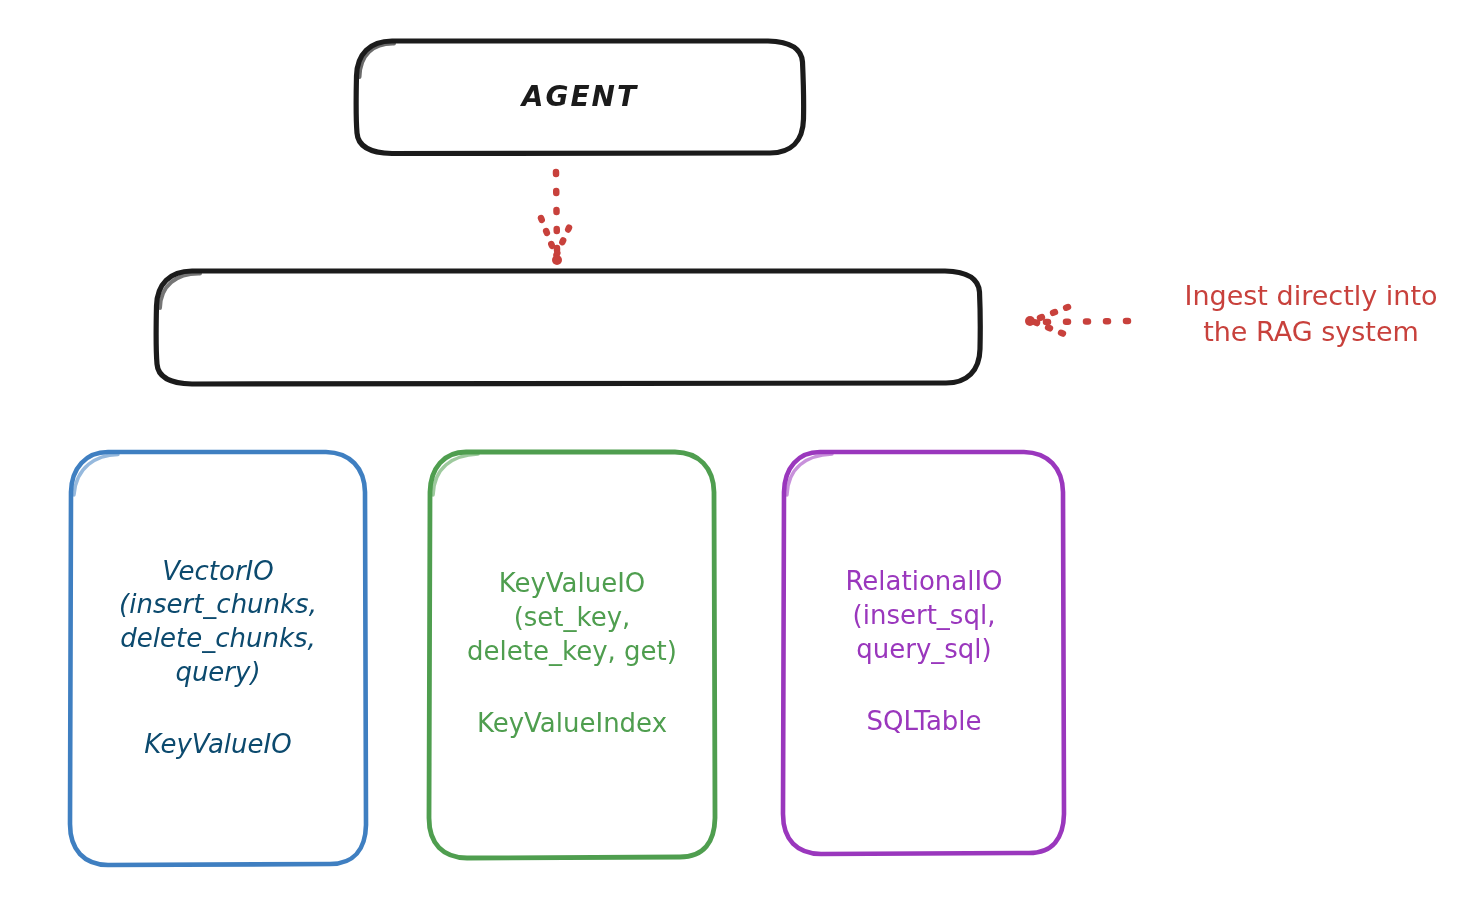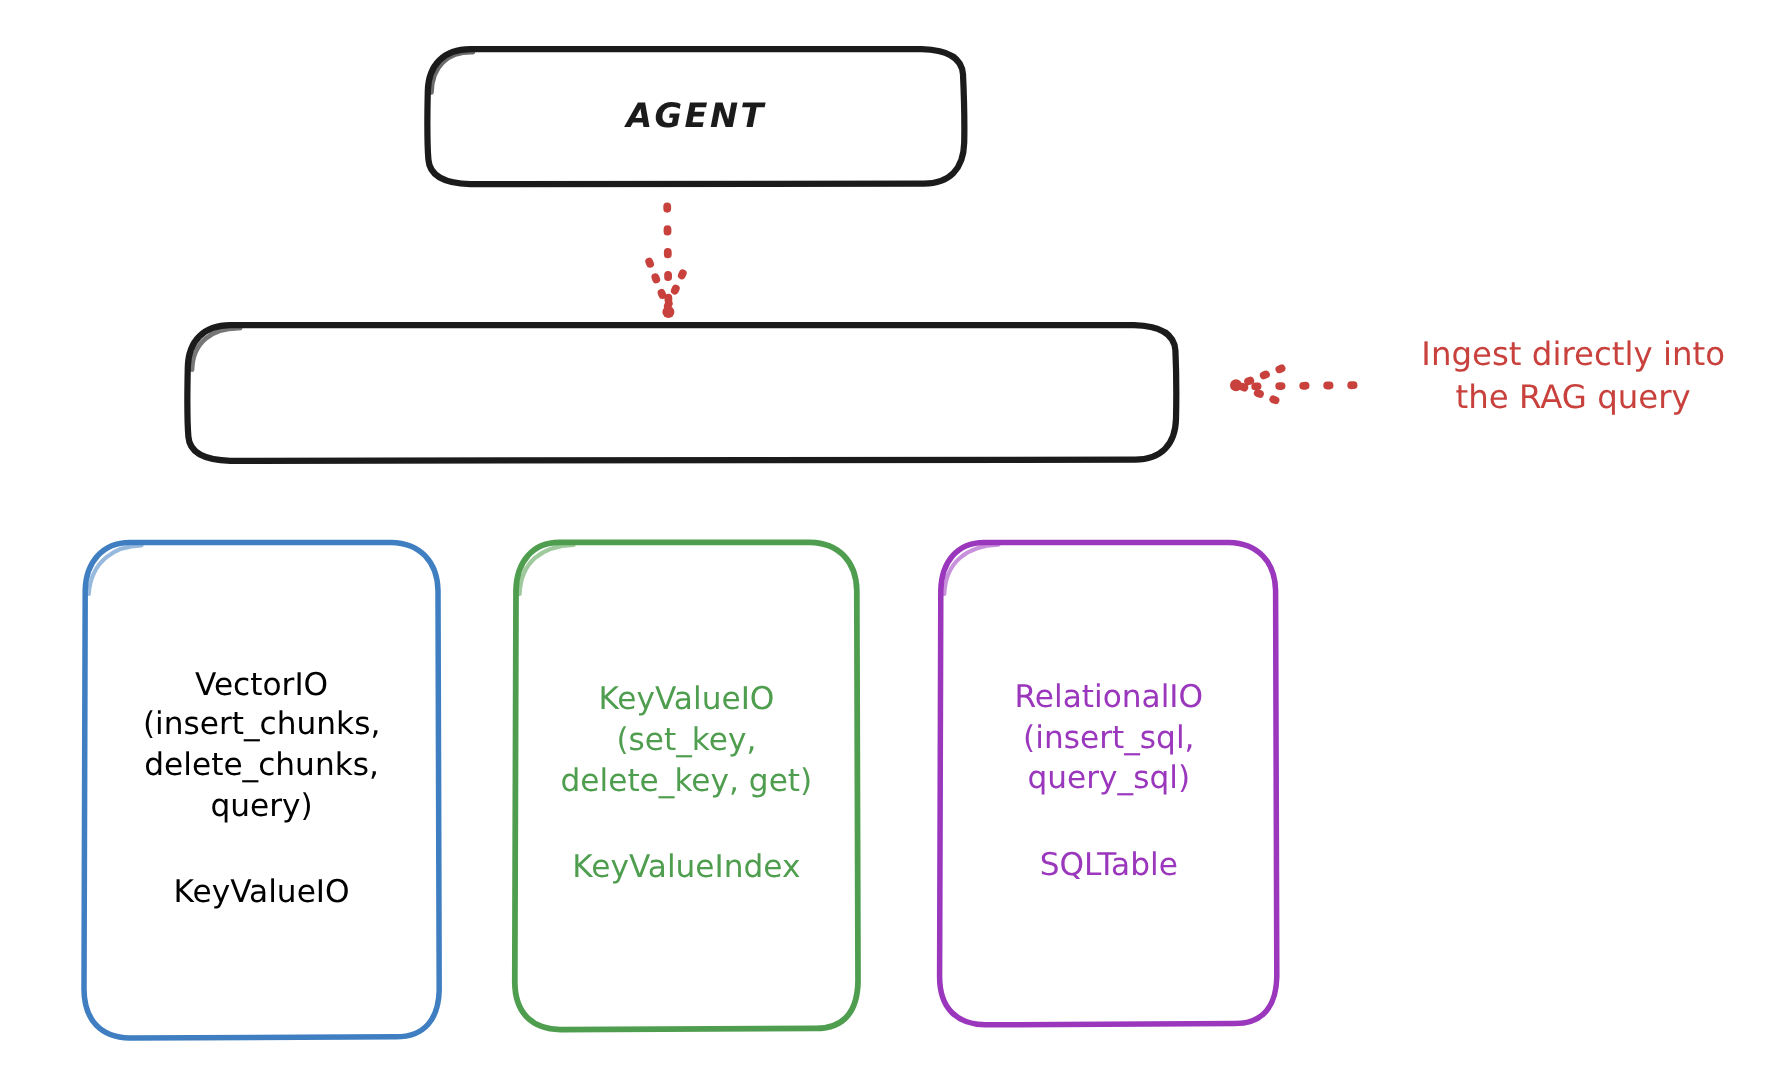--- a/index.html
+++ b/index.html
@@ -83,21 +83,21 @@
   .store-index {
     line-height: 1.3;
     font-size: 26px;
     white-space: pre-line;
   }
   .store-index {
     margin-top: 38px;
   }
 
   .node-vector .store-title,
-  .node-vector .store-index { color: #000000; }
+  .node-vector .store-index { color: #0c4a6e; font-style: italic; }
   .node-keyvalue .store-title,
   .node-keyvalue .store-index { color: #4f9e4f; }
   .node-relational .store-title,
   .node-relational .store-index { color: #9a37bd; }
 
   
   .annotation {
     position: absolute;
     left: 1146px;
     top: 278px;
@@ -208,15 +208,15 @@
   </div>
 
   <div class="node node-relational">
     <div class="store-title">RelationalIO
 (insert_sql,
 query_sql)</div>
     <div class="store-index">SQLTable</div>
   </div>
 
   <div class="annotation">Ingest directly into
-the RAG query</div>
+the RAG system</div>
 
 </div>
 
 </body></html>

